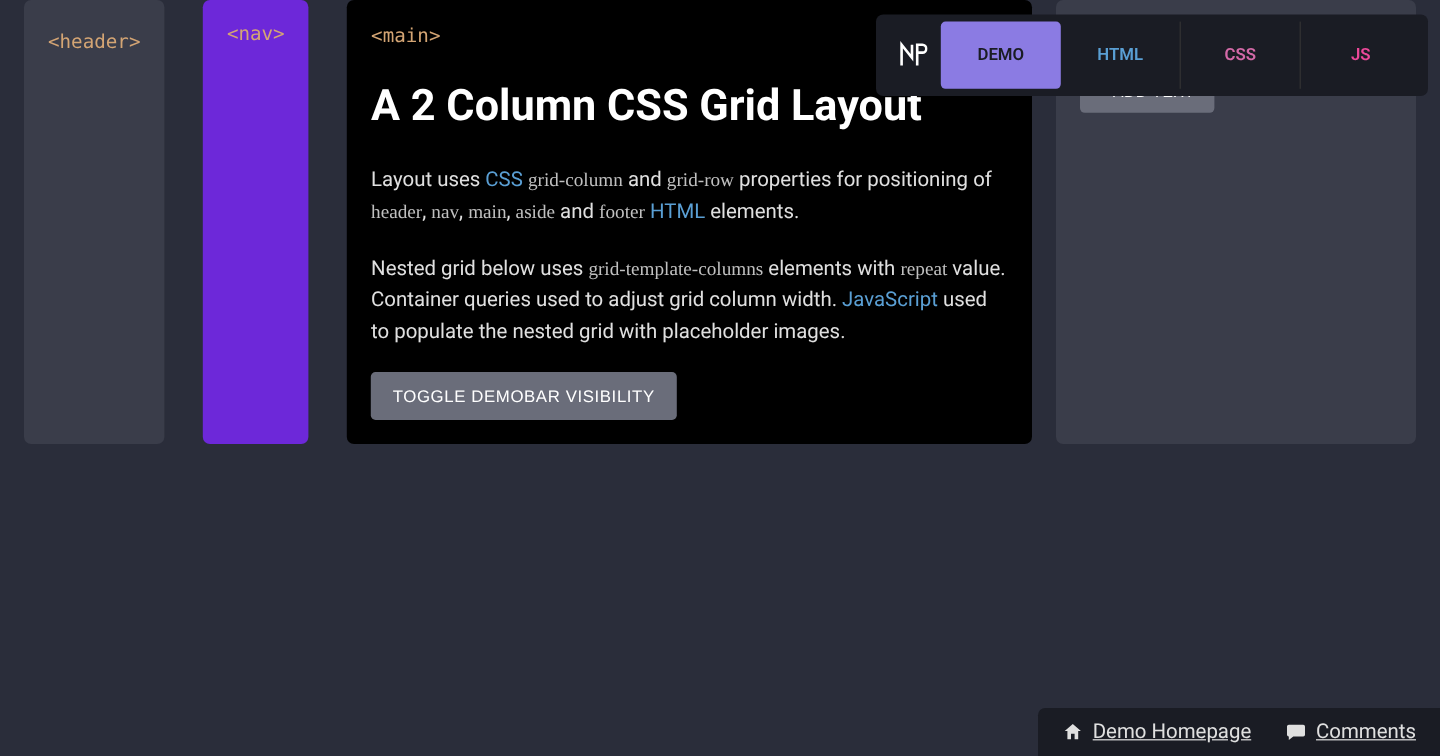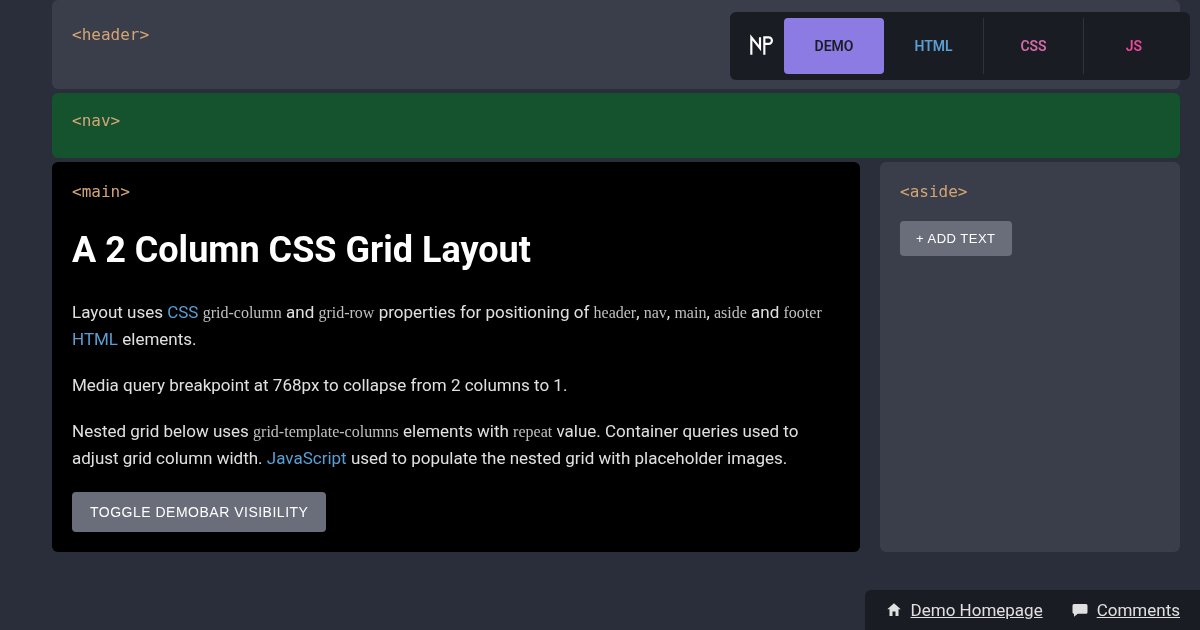--- a/index.html
+++ b/index.html
@@ -67,32 +67,31 @@
     .demobar-tab.css {
       color: #d46aa8;
       border-right: 1px solid #333;
     }
     .demobar-tab.js {
       color: #ec4899;
     }
     .grid-container {
       padding: 0 20px;
       display: flex;
-      flex-direction: column;
-      gap: 4px;
-      margin-left: 32px;
+      flex-direction: row;
+      gap: 32px;
     }
     .header-block {
       background: #3a3d4a;
       border-radius: 6px;
       padding: 25px 20px 45px 20px;
       margin: 0;
     }
     .nav-block {
-      background: #14532d;
+      background: #6d28d9;
       border-radius: 6px;
       padding: 18px 20px 28px 20px;
     }
     .row-2col {
       display: flex;
       gap: 20px;
     }
     .main-block {
       flex: 1;
       background: #000000;
@@ -209,21 +208,20 @@
   <div class="row-2col">
     <div class="main-block">
       <span class="mono tag-label">&lt;main&gt;</span>
 
       <h1 class="main-heading">A 2 Column CSS Grid Layout</h1>
 
       <p class="body-text">
         <span>Layout uses </span><a class="link-css">CSS</a><span> </span><span class="inline-code">grid-column</span><span> and </span><span class="inline-code">grid-row</span><span> properties for positioning of </span><span class="inline-code">header</span><span>, </span><span class="inline-code">nav</span><span>, </span><span class="inline-code">main</span><span>, </span><span class="inline-code">aside</span><span> and </span><span class="inline-code">footer</span><span> </span><a class="link-html">HTML</a><span> elements.</span>
       </p>
 
-      <p class="body-text">Media query breakpoint at 768px to collapse from 2 columns to 1.</p>
 
       <p class="body-text">
         <span>Nested grid below uses </span><span class="inline-code">grid-template-columns</span><span> elements with </span><span class="inline-code">repeat</span><span> value. Container queries used to adjust grid column width. </span><a class="link-js">JavaScript</a><span> used to populate the nested grid with placeholder images.</span>
       </p>
 
       <button class="btn">TOGGLE DEMOBAR VISIBILITY</button>
     </div>
 
     <div class="aside-block">
       <span class="mono tag-label">&lt;aside&gt;</span>

